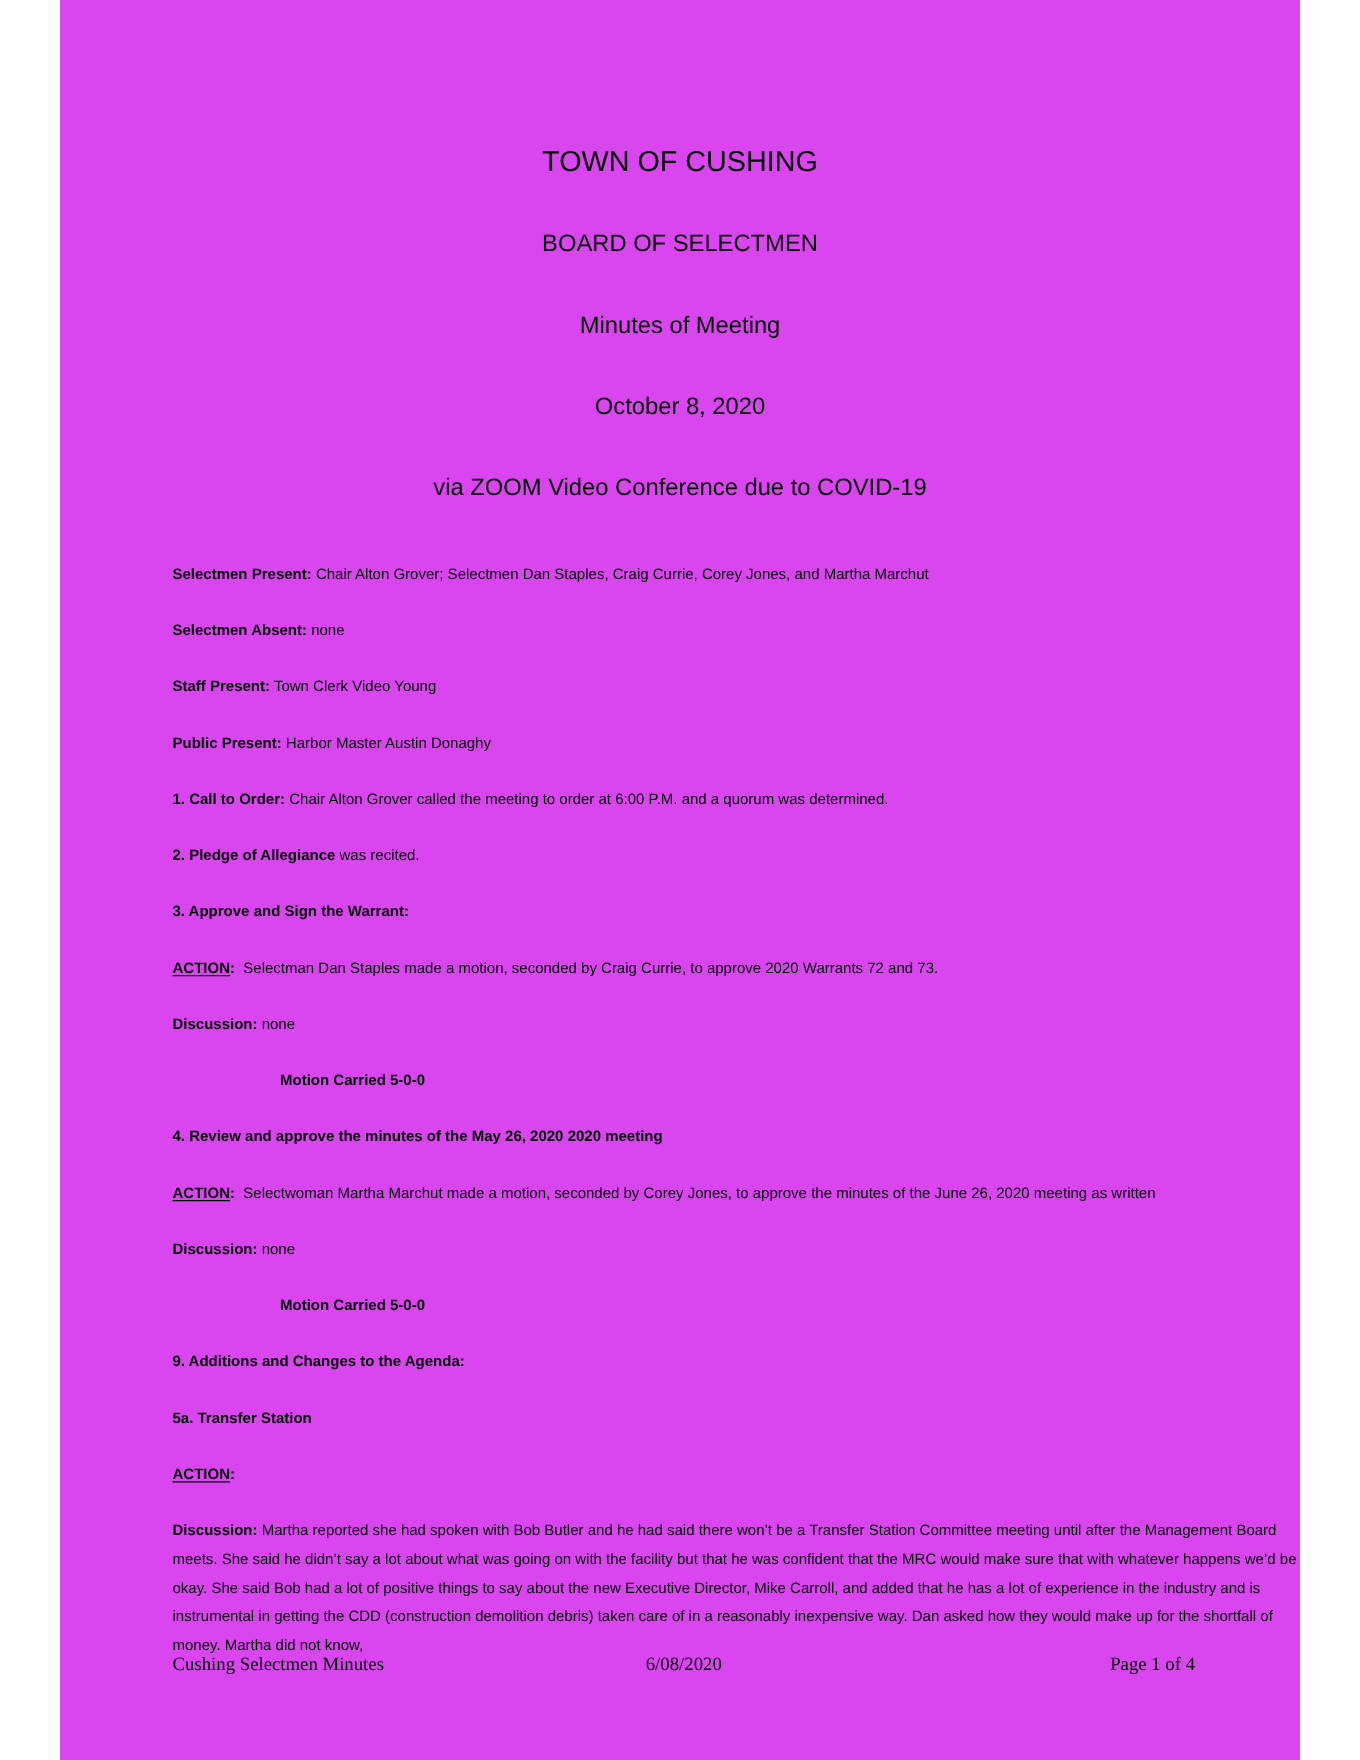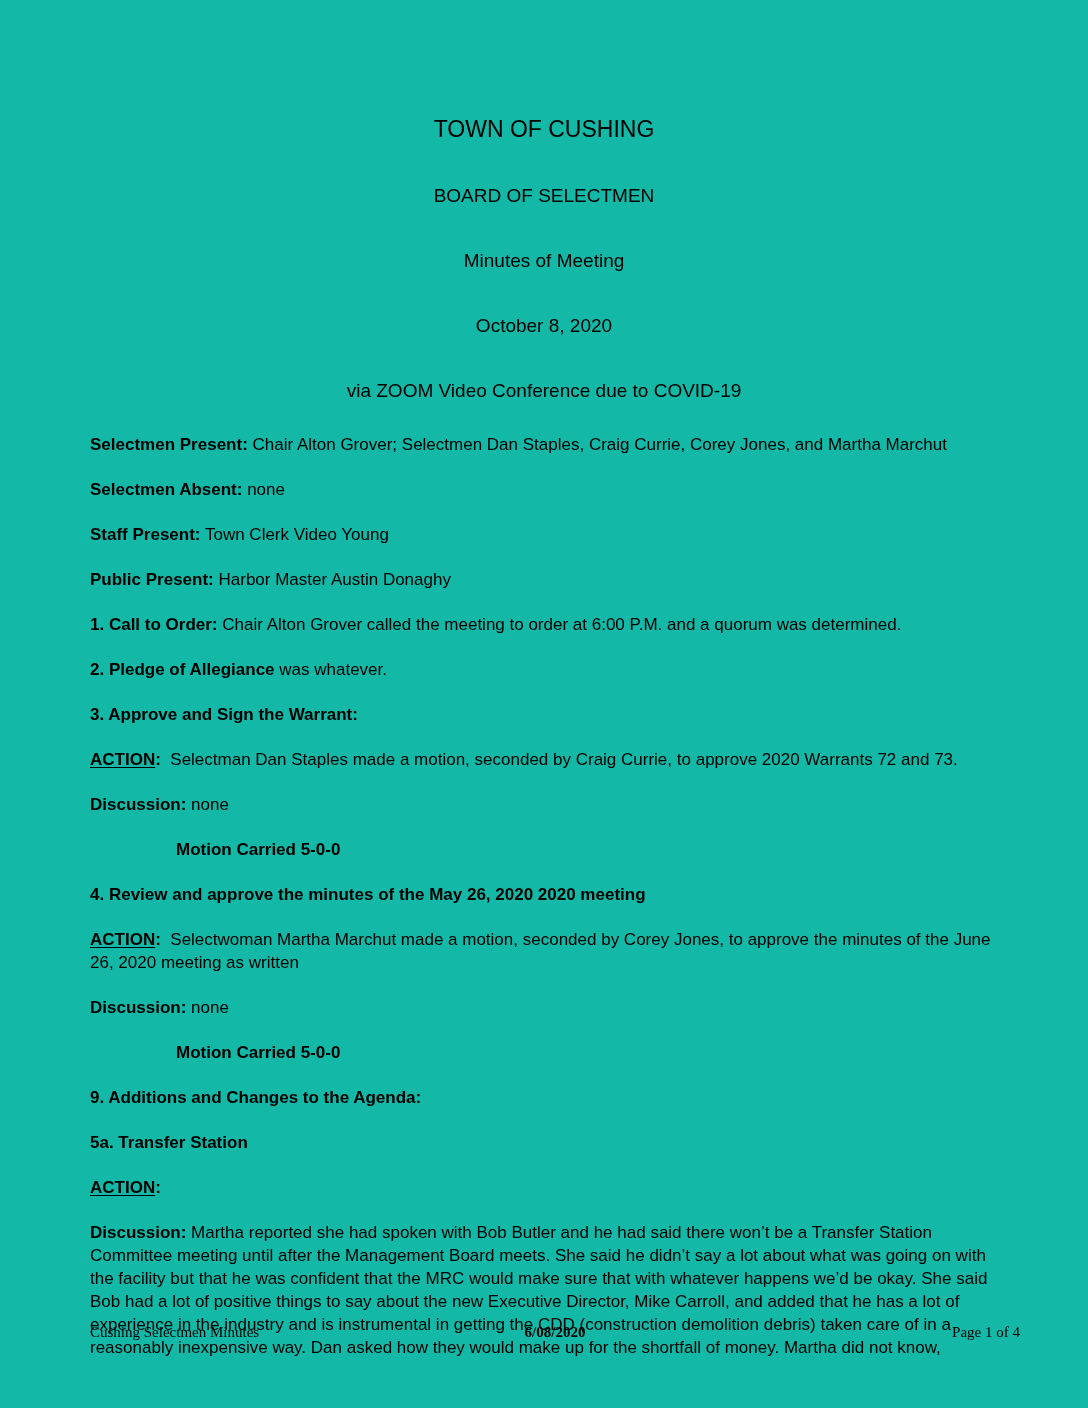--- a/index.html
+++ b/index.html
@@ -2,69 +2,69 @@
 <html><head>
 <meta charset="utf-8">
 <style>
   html, body {
     margin: 0;
     padding: 0;
     background: #ffffff;
   }
   .page {
     position: relative;
-    width: 1088px;
+    width: 992px;
     height: 1408px;
     margin: 0 auto;
-    background: #14b8a6;
+    background: #d946ef;
     color: #000000;
     font-family: "Liberation Sans", "DejaVu Sans", sans-serif;
     overflow: hidden;
   }
   .doc-header {
     padding-top: 115px;
     text-align: center;
   }
   .doc-title {
     font-size: 23px;
     line-height: 29px;
   }
   .doc-subtitle {
     font-size: 19px;
     line-height: 26px;
     margin-top: 39px;
   }
   .doc-body {
-    margin: 29px 0 0 90px;
+    margin: 44px 0 0 90px;
     width: 912px;
-    font-size: 17px;
+    font-size: 12px;
     line-height: 23px;
   }
   .para {
     margin: 0 0 22px 0;
     white-space: pre-wrap;
   }
   .para.indent {
     padding-left: 86px;
   }
   .b { font-weight: 700; }
   .u { text-decoration: underline; text-underline-offset: 2px; }
   .doc-footer {
     position: absolute;
     top: 1323px;
     left: 90px;
-    right: 68px;
+    right: 84px;
     display: flex;
     align-items: baseline;
     font-family: "Liberation Serif", "DejaVu Serif", serif;
     font-size: 15px;
     line-height: 18px;
   }
   .doc-footer .f-left  { flex: 1; text-align: left; }
-  .doc-footer .f-center{ flex: 1; text-align: center; font-weight: bold; }
+  .doc-footer .f-center{ flex: 1; text-align: center; }
   .doc-footer .f-right { flex: 1; text-align: right; }
 </style>
 </head>
 <body>
 
 <div class="page">
 
   <header class="doc-header">
     <div class="doc-title">TOWN OF CUSHING</div>
     <div class="doc-subtitle">BOARD OF SELECTMEN</div>
@@ -72,21 +72,21 @@
     <div class="doc-subtitle">October 8, 2020</div>
     <div class="doc-subtitle">via ZOOM Video Conference due to COVID-19</div>
   </header>
 
   <main class="doc-body" id="doc-body">
       <p class="para"><span class="b">Selectmen Present:</span><span> Chair Alton Grover; Selectmen Dan Staples, Craig Currie, Corey Jones, and Martha Marchut</span></p>
       <p class="para"><span class="b">Selectmen Absent:</span><span> none</span></p>
       <p class="para"><span class="b">Staff Present:</span><span> Town Clerk Video Young</span></p>
       <p class="para"><span class="b">Public Present:</span><span> Harbor Master Austin Donaghy</span></p>
       <p class="para"><span class="b">1. Call to Order:</span><span> Chair Alton Grover called the meeting to order at 6:00 P.M. and a quorum was determined.</span></p>
-      <p class="para"><span class="b">2. Pledge of Allegiance</span><span> was whatever.</span></p>
+      <p class="para"><span class="b">2. Pledge of Allegiance</span><span> was recited.</span></p>
       <p class="para"><span class="b">3. Approve and Sign the Warrant:</span></p>
       <p class="para"><span class="b u">ACTION</span><span class="b">:</span><span>  Selectman Dan Staples made a motion, seconded by Craig Currie, to approve 2020 Warrants 72 and 73.</span></p>
       <p class="para"><span class="b">Discussion:</span><span> none</span></p>
       <p class="para indent"><span class="b">Motion Carried 5-0-0</span></p>
       <p class="para"><span class="b">4. Review and approve the minutes of the May 26, 2020 2020 meeting</span></p>
       <p class="para"><span class="b u">ACTION</span><span class="b">:</span><span>  Selectwoman Martha Marchut made a motion, seconded by Corey Jones, to approve the minutes of the June 26, 2020 meeting as written</span></p>
       <p class="para"><span class="b">Discussion:</span><span> none</span></p>
       <p class="para indent"><span class="b">Motion Carried 5-0-0</span></p>
       <p class="para"><span class="b">9. Additions and Changes to the Agenda:</span></p>
       <p class="para"><span class="b">5a. Transfer Station</span></p>

